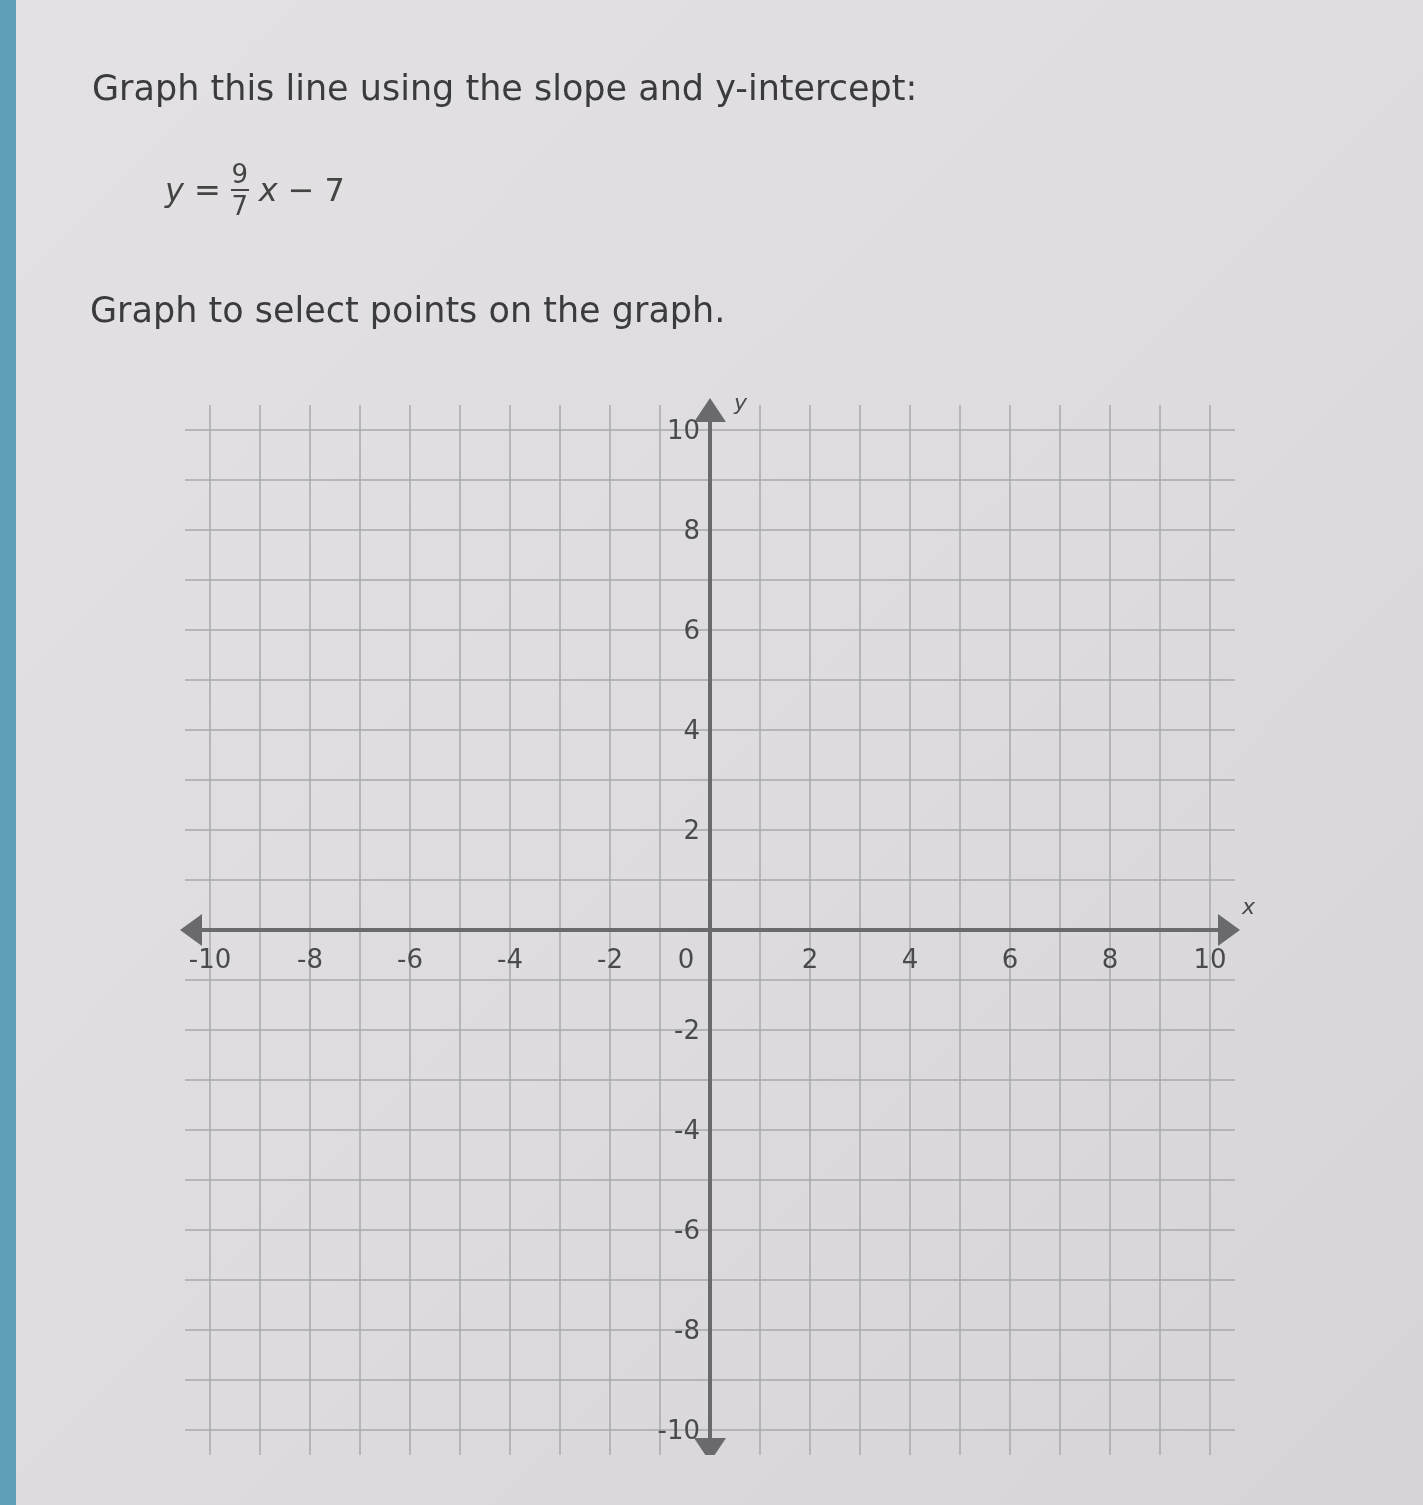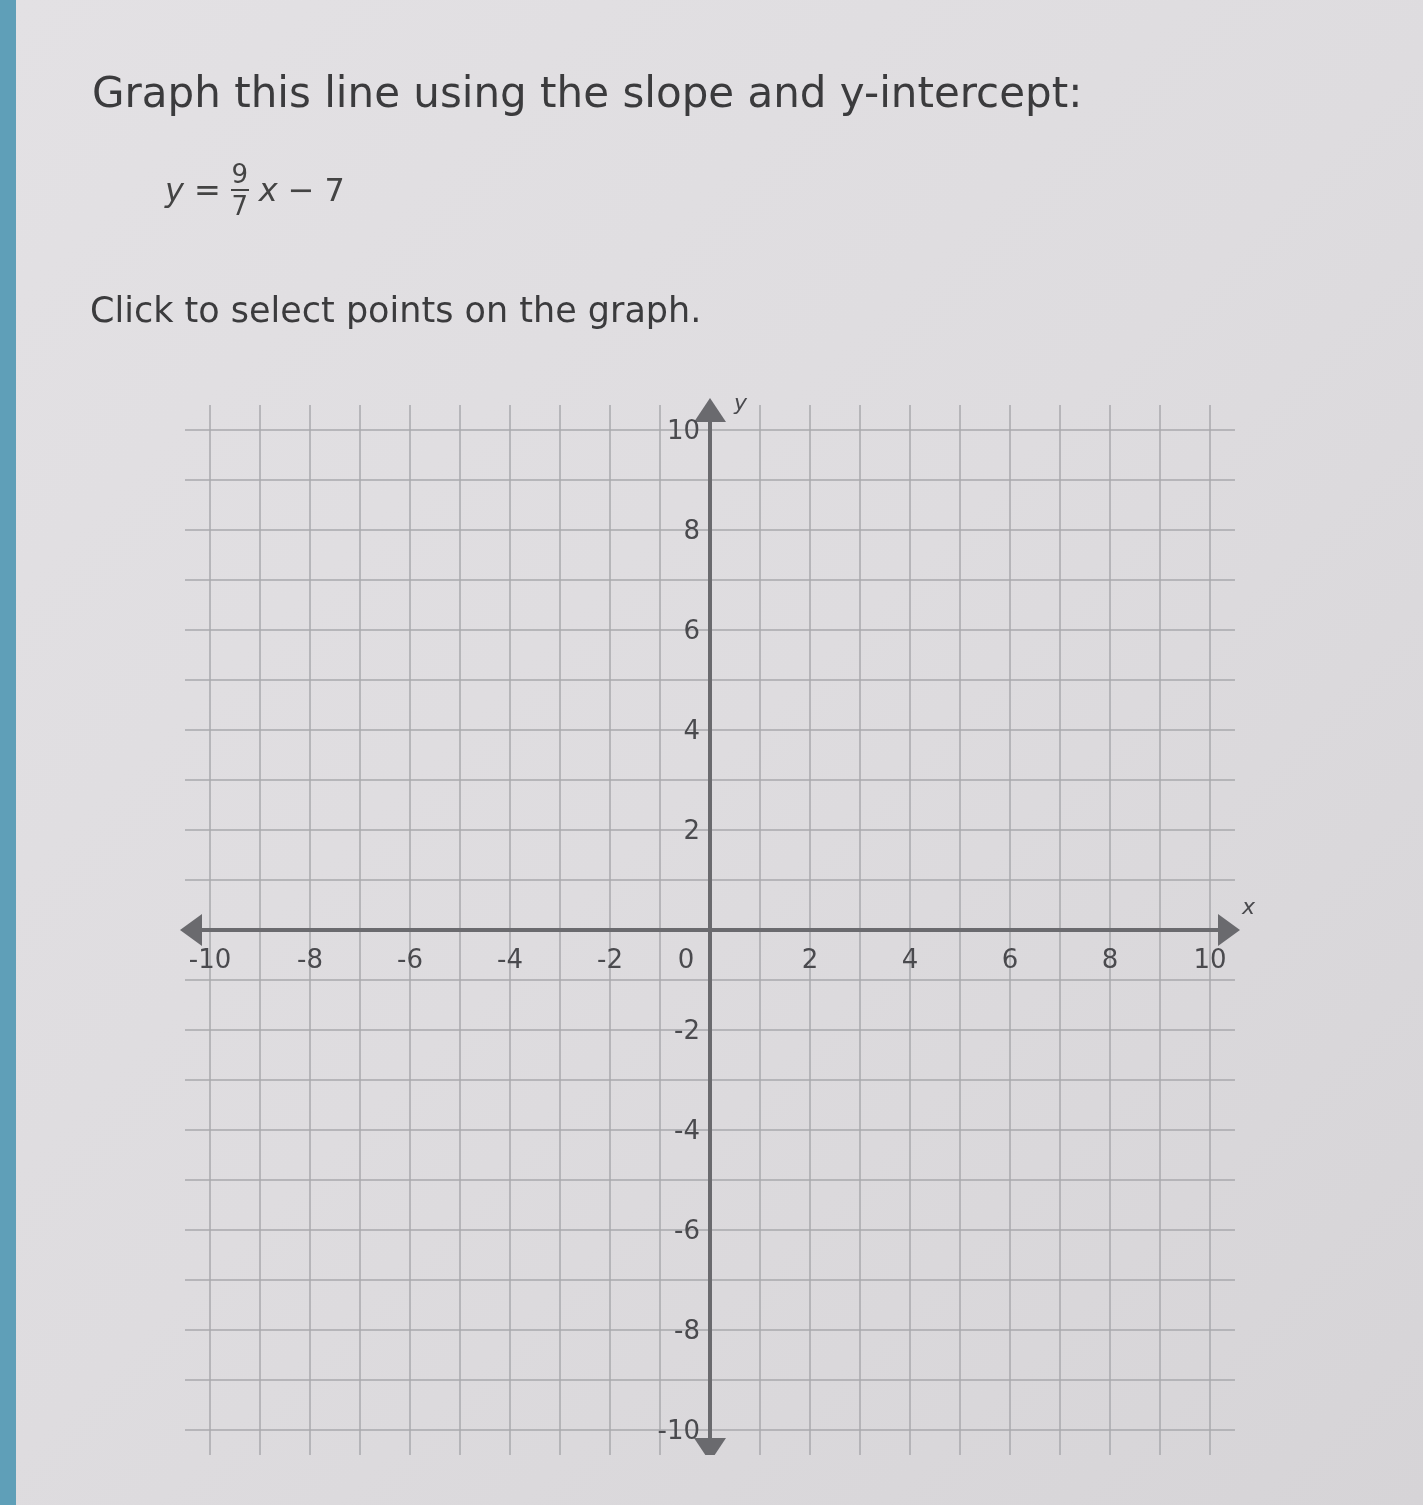--- a/index.html
+++ b/index.html
@@ -6,21 +6,21 @@
   body {
     width:1423px; height:1505px; overflow:hidden;
     background:#dcd9dc;
     font-family:"DejaVu Sans", sans-serif;
     color:#3a3a3c;
     position:relative;
   }
   .edge { position:absolute; left:0; top:0; width:16px; height:1505px; background:#5f9fb8; }
   .page { position:absolute; left:16px; top:0; right:0; bottom:0;
           background:linear-gradient(135deg,#e3e1e4 0%,#dedcdf 50%,#d6d4d7 100%); }
-  .prompt { position:absolute; left:92px; top:68px; font-size:42px; color:#3b3b3d; }
+  .prompt { position:absolute; left:92px; top:68px; font-size:35px; color:#3b3b3d; }
   .equation { position:absolute; left:165px; top:160px; font-size:32px; color:#444; display:flex; align-items:center; gap:10px; }
   .frac { display:inline-flex; flex-direction:column; align-items:center; font-size:26px; line-height:28px; }
   .frac .bar { width:18px; height:2px; background:#444; margin:1px 0; }
   .var { font-style:italic; }
   .instruction { position:absolute; left:90px; top:290px; font-size:35px; color:#3b3b3d; }
   .graph { position:absolute; left:170px; top:385px; width:1110px; height:1070px; }
   svg text { font-family:"DejaVu Sans", sans-serif; }
 </style>
 </head>
 <body>
@@ -36,21 +36,21 @@
   <span class="frac">
     <span>9</span>
     <span class="bar"></span>
     <span>7</span>
   </span>
   <span class="var">x</span>
   <span>−</span>
   <span>7</span>
 </div>
 
-<div class="instruction">Click to select points on the graph.</div>
+<div class="instruction">Graph to select points on the graph.</div>
 
 <div class="graph">
   <svg id="graph-svg" width="1110" height="1070">
       <line x1="40" y1="20" x2="40" y2="1070" stroke="#a9a9ad" stroke-width="1.5"></line>
       <line x1="90" y1="20" x2="90" y2="1070" stroke="#a9a9ad" stroke-width="1.5"></line>
       <line x1="140" y1="20" x2="140" y2="1070" stroke="#a9a9ad" stroke-width="1.5"></line>
       <line x1="190" y1="20" x2="190" y2="1070" stroke="#a9a9ad" stroke-width="1.5"></line>
       <line x1="240" y1="20" x2="240" y2="1070" stroke="#a9a9ad" stroke-width="1.5"></line>
       <line x1="290" y1="20" x2="290" y2="1070" stroke="#a9a9ad" stroke-width="1.5"></line>
       <line x1="340" y1="20" x2="340" y2="1070" stroke="#a9a9ad" stroke-width="1.5"></line>

